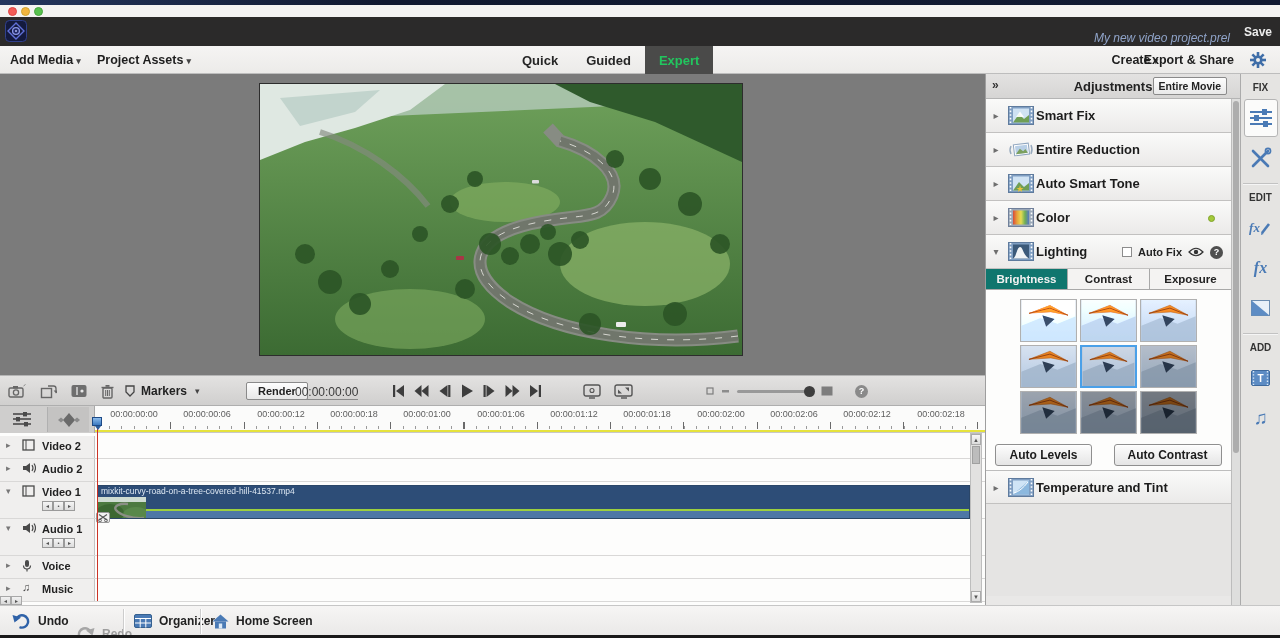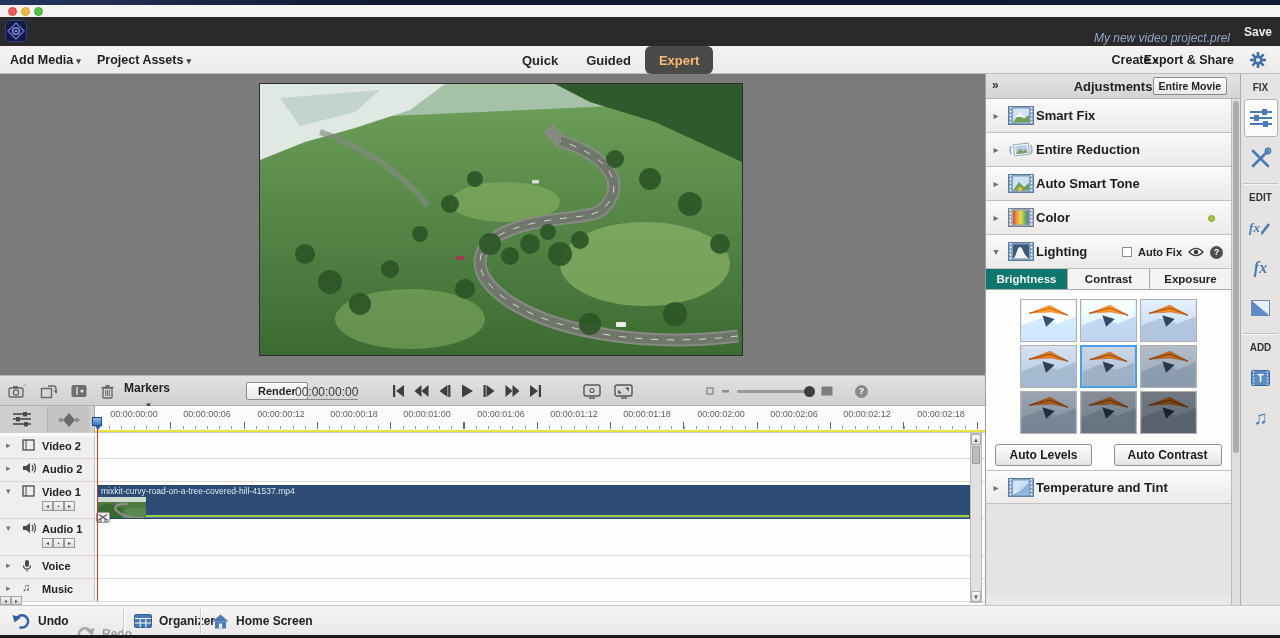--- a/index.html
+++ b/index.html
@@ -19,21 +19,21 @@
   #app-icon { position:absolute; left:5px; top:3px; }
   #project-name { position:absolute; right:50px; top:14px; font-style:italic; font-size:12px; color:#8fa3c8; }
   #save-btn { position:absolute; right:8px; top:8px; font-size:12px; font-weight:bold; color:#ececec; cursor:default; }
 
   #menubar { position:absolute; left:0; top:46px; width:1280px; height:28px;
     background:linear-gradient(#f5f4f3,#ecebe9); border-bottom:1px solid #bdbdbd; }
   .menu-item { position:absolute; top:7px; font-size:12.5px; font-weight:bold; color:#1e1e1e; }
   .caret { font-size:9px; color:#444; margin-left:3px; }
   #mode-tabs { position:absolute; left:508px; top:0; height:28px; display:flex; align-items:stretch; }
   .mode-tab { display:flex; align-items:center; padding:0 14px; font-size:13px; font-weight:bold; color:#262626; }
-  .mode-tab.active { background:#4a4a49; color:#fdba74;border-radius:6px; }
+  .mode-tab.active { background:#4a4a49; color:#22c55e; }
   #create-menu { right:122px; }
   #export-share { right:46px; }
   #gear-btn { position:absolute; right:14px; top:6px; }
 
   
   #monitor { position:absolute; left:0; top:74px; width:985px; height:301px; background:#7b7b7b; }
   #video-frame { position:absolute; left:259px; top:9px; width:484px; height:273px; border:1px solid #2d2d2d; background:#456b3a; }
   #video-frame svg { display:block; }
 
   
@@ -89,21 +89,21 @@
   .sb-btn { width:34px; height:38px; margin:2px auto; display:flex; align-items:center; justify-content:center; border-radius:3px; }
   .sb-btn.sel { background:#fbfbfa; border:1px solid #b5b5b5; }
   .sb-div { height:1px; background:#c2c2c2; margin:6px 2px 0 2px; box-shadow:0 1px 0 #f5f5f5; }
   .fx-glyph { font-family:"Liberation Serif", serif; font-style:italic; font-weight:bold; color:#4a7ab5; }
 
   
   #timeline { position:absolute; left:0; top:375px; width:985px; height:230px; background:#fdfdfc; border-top:1px solid #b5b5b5; }
   #tl-toolbar { position:relative; height:30px; background:linear-gradient(#e3e2e1,#d0cfce); border-bottom:1px solid #aeaeae; }
   .tbx { position:absolute; top:0; height:30px; display:flex; align-items:center; }
   #tb-icons { left:8px; gap:14px; }
-  #tb-markers { left:124px; gap:5px;flex-direction:column; }
+  #tb-markers { left:124px; gap:5px; }
   #markers-label { font-size:12px; font-weight:bold; color:#222; }
   #render-btn { position:absolute; left:246px; top:6px; font-size:11px; font-weight:bold; color:#222;
     background:linear-gradient(#fdfdfd,#e7e7e7); border:1px solid #8a8a8a; border-radius:2px; padding:2px 11px; }
   #tl-timecode { position:absolute; left:295px; top:9px; font-size:12px; color:#3a3a3a; border-bottom:1px solid #8a8a8a; }
   #tb-playback { left:392px; gap:9px; }
   #tb-monitors { left:583px; gap:13px; }
   #tb-zoom { left:706px; gap:8px; }
   .zslider { position:relative; width:76px; height:3px; background:#999; border-radius:2px; }
   .zknob { position:absolute; top:-4px; left:88%; width:11px; height:11px; border-radius:50%; background:#3e3e3e; }
   .help-circle { width:13px; height:13px; border-radius:50%; background:#8a8a8a; color:#fff; font-size:9px; font-weight:bold; text-align:center; line-height:13px; }
@@ -125,21 +125,21 @@
   .trk { position:absolute; left:0; width:985px; border-bottom:1px solid #d9d8d7; }
   .trk-head { position:absolute; left:0; top:0; bottom:0; width:95px; background:#f0efee; border-right:1px solid #c4c4c4; }
   .trk-disc { position:absolute; left:6px; top:4px; font-size:9px; color:#777; }
   .trk-icon { position:absolute; left:22px; top:3px; }
   .trk-label { position:absolute; left:42px; top:4px; font-size:11px; font-weight:bold; color:#222; }
   .kf-nav { position:absolute; left:42px; top:19px; display:flex; }
   .kf-btn { width:11px; height:10px; border:1px solid #9a9a9a; background:linear-gradient(#f5f5f5,#ddd);
     font-size:6px; color:#555; text-align:center; line-height:9px; }
 
   #clip { position:absolute; left:97px; top:52px; width:873px; height:34px; background:#4d77a6; border:1px solid #2a4668; }
-  #clip-title { height:29px; background:#2d4d77; color:#dde7f2; font-size:8.5px; line-height:11px;
+  #clip-title { height:23px; background:#2d4d77; color:#dde7f2; font-size:8.5px; line-height:11px;
     padding-left:3px; white-space:nowrap; overflow:hidden; }
   #clip-line { height:2px; background:#9ccf3f; }
   #clip-thumb { position:absolute; left:0; top:11px; width:48px; bottom:0; overflow:hidden; }
   #clip-scissors { position:absolute; left:-2px; bottom:-5px; width:14px; height:11px; background:#f2f2f2;
     border:1px solid #9a9a9a; border-radius:2px; display:flex; align-items:center; justify-content:center; }
 
   #playhead-line { position:absolute; left:97px; top:44px; width:1px; height:181px; background:#cc3326; z-index:5; }
   #cti-handle { position:absolute; left:92px; top:41px; width:10px; height:9px; z-index:6;
     background:linear-gradient(#8cbcec,#3a78c0); border:1px solid #1d4a86; }
   #cti-handle::after { content:""; position:absolute; left:2px; top:8px; border-left:3px solid transparent;

